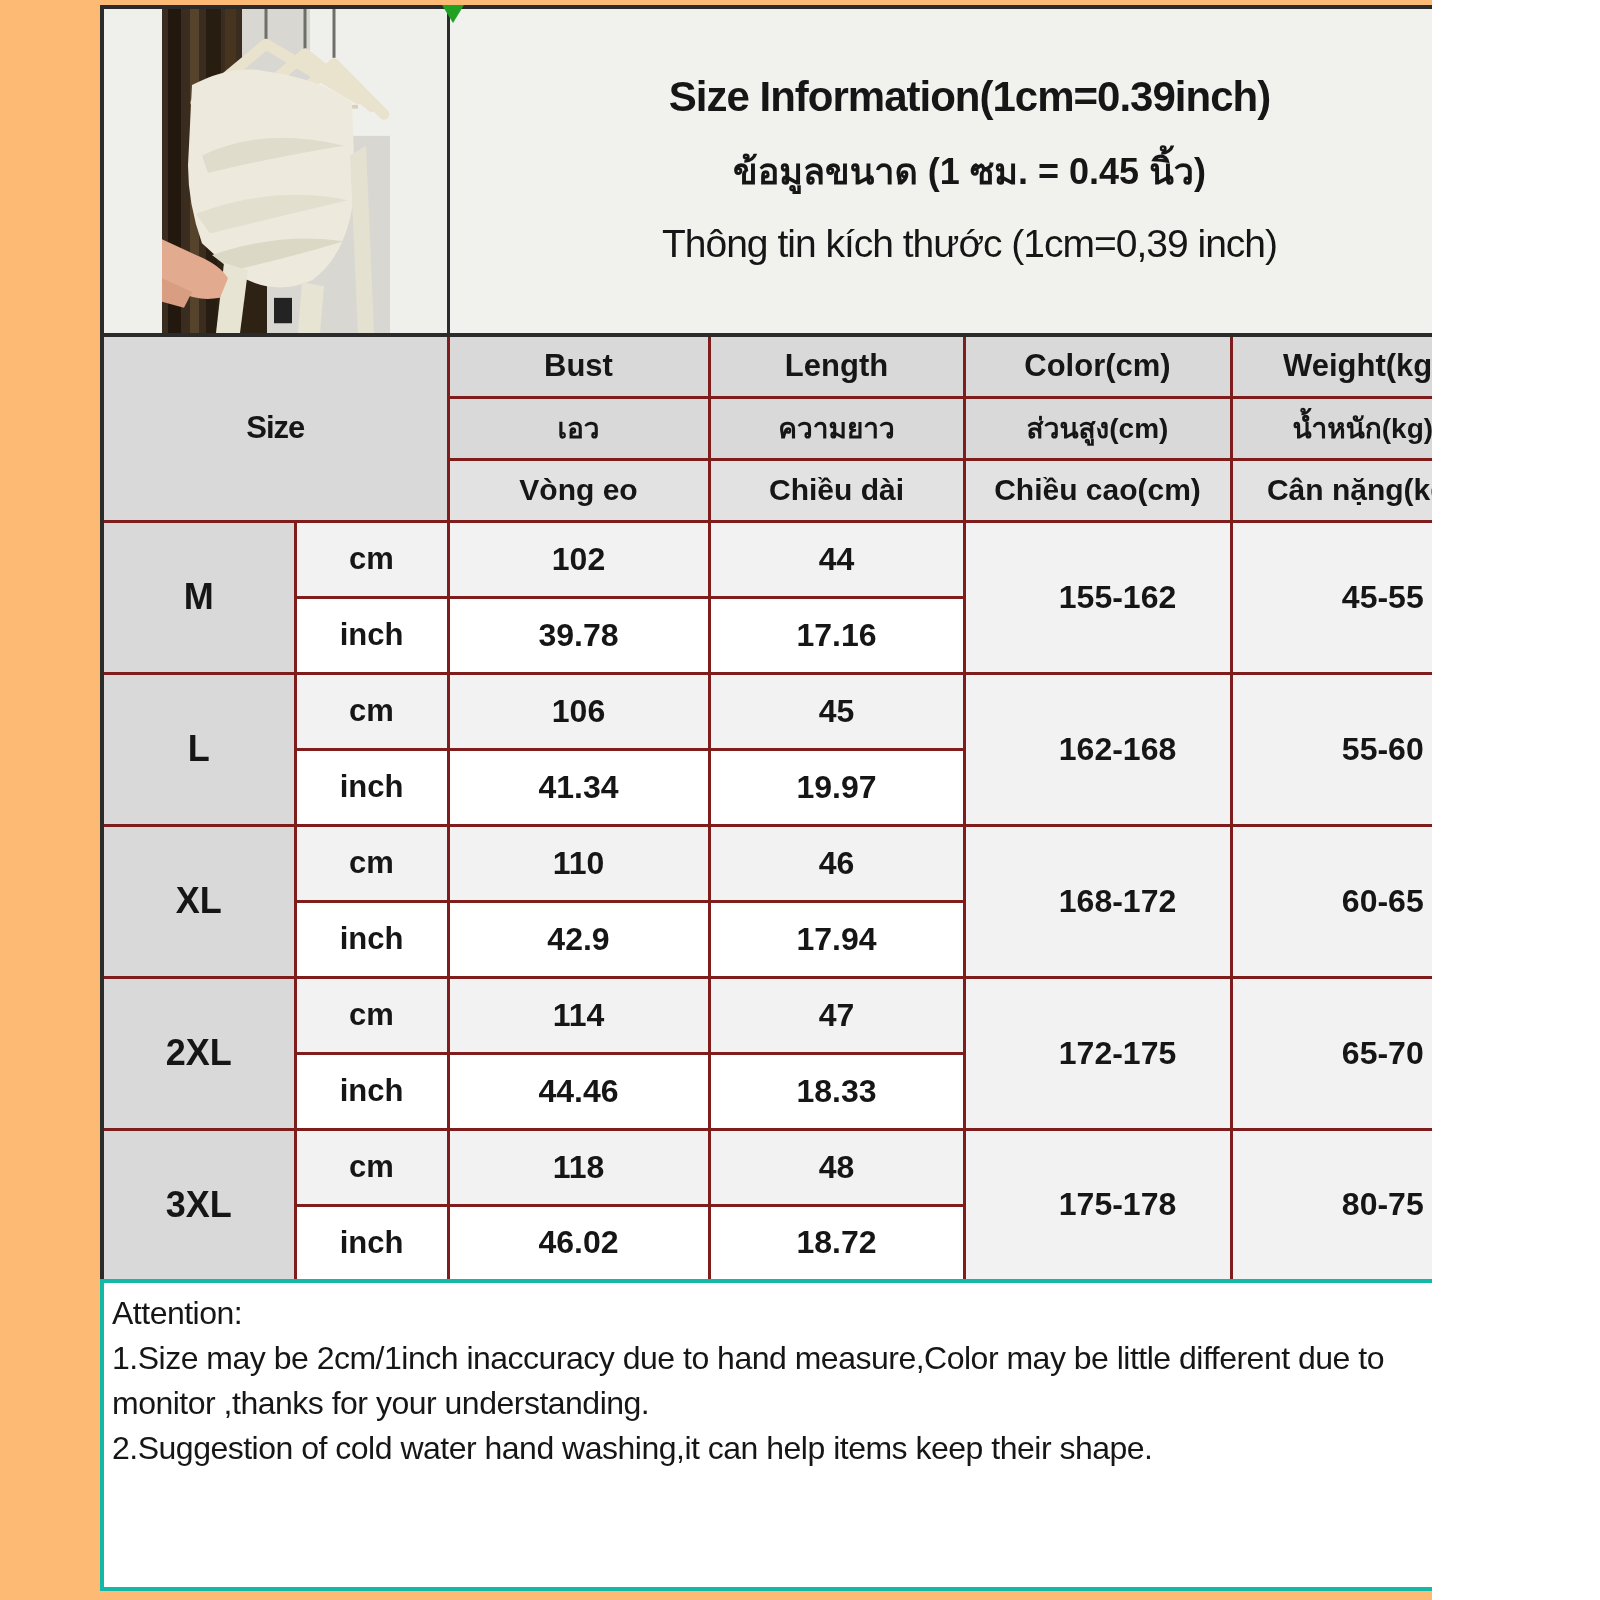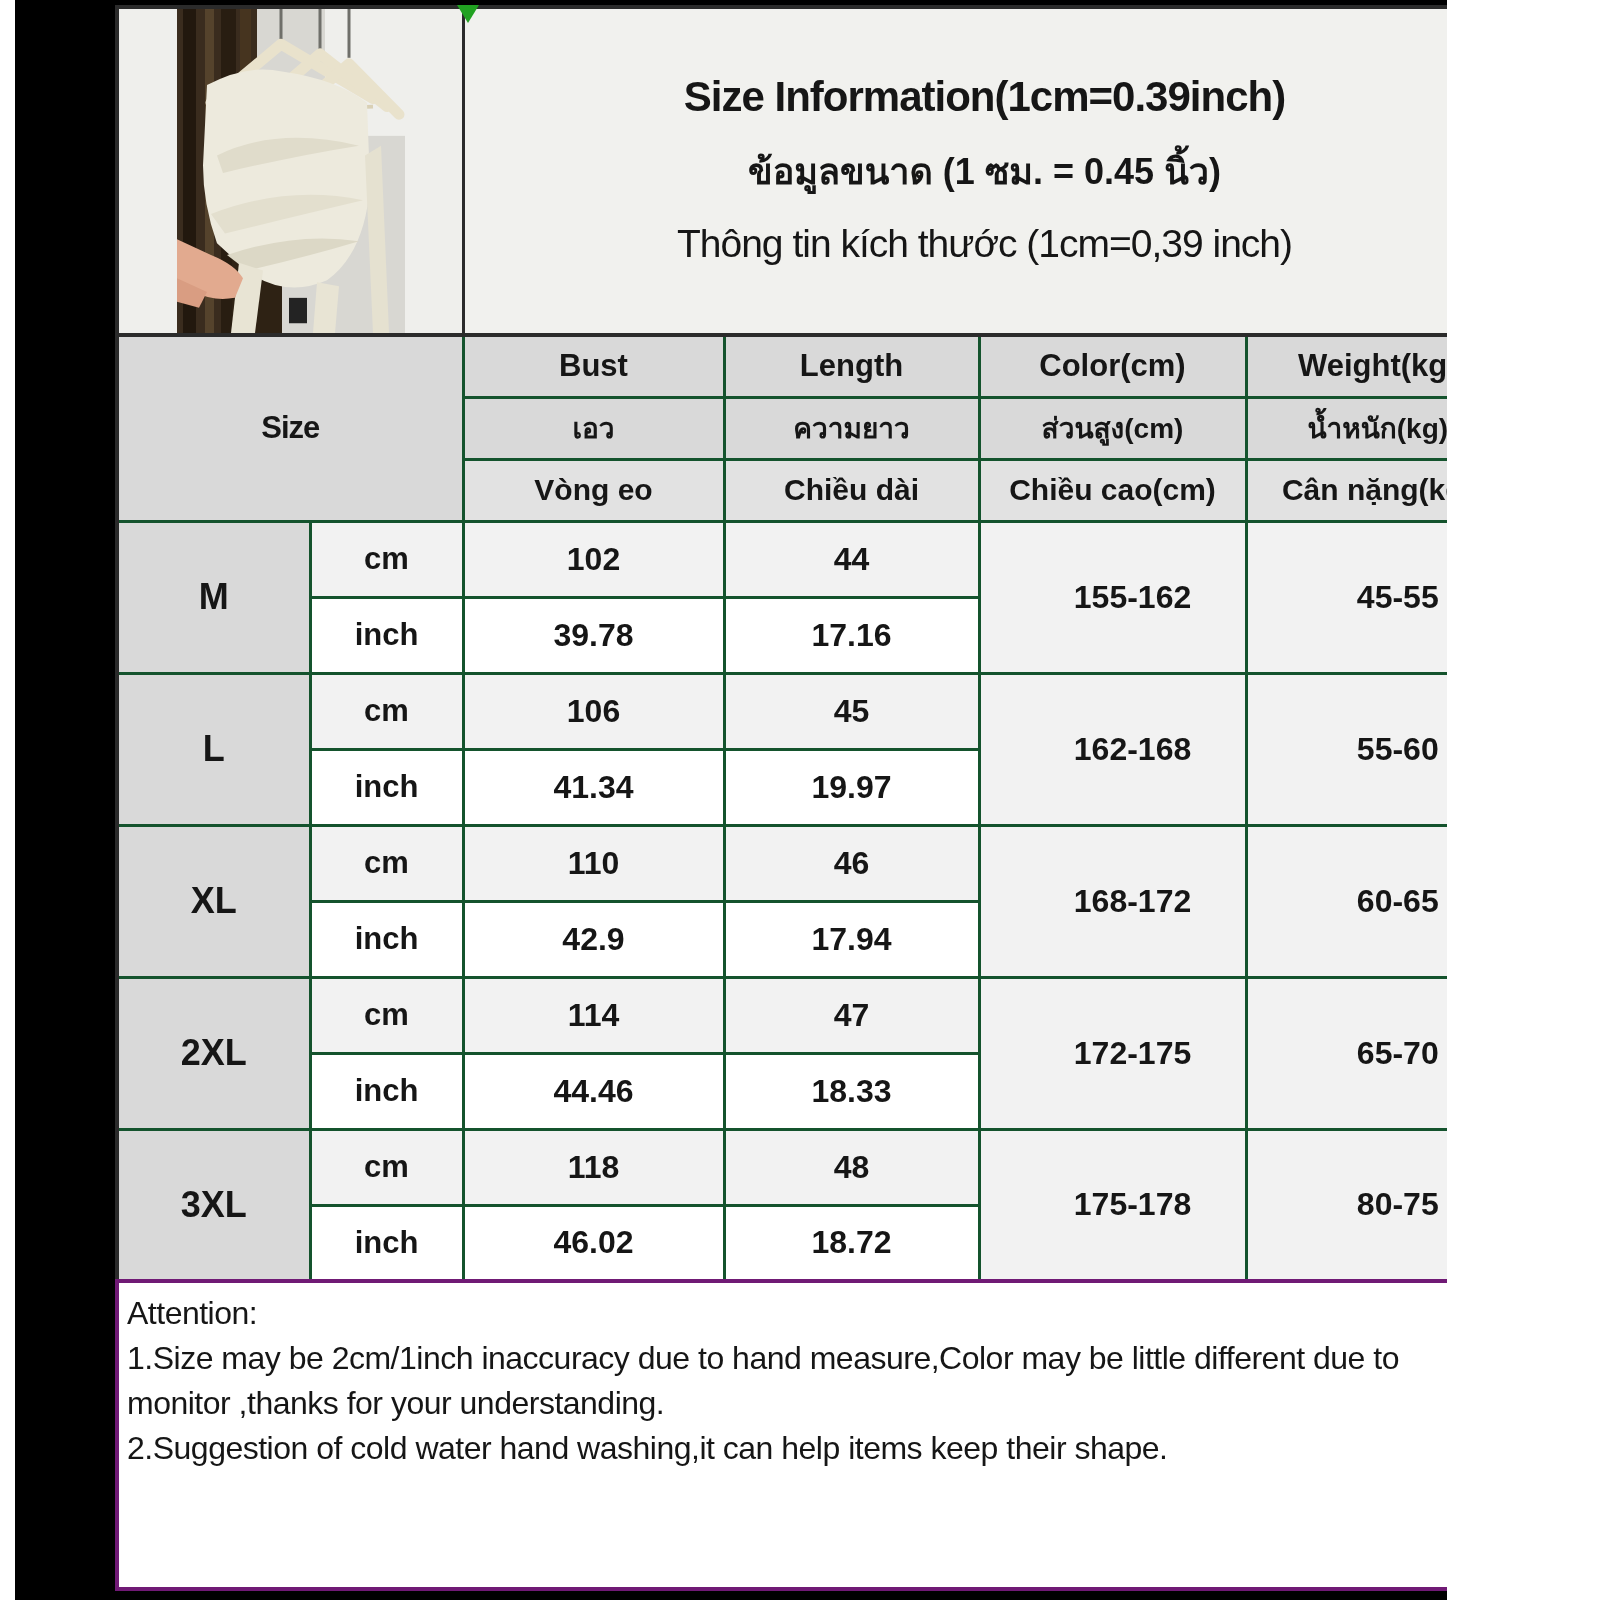--- a/index.html
+++ b/index.html
@@ -1,51 +1,51 @@
 <!DOCTYPE html>
 <html><head>
 <meta charset="utf-8">
 <style>
   * { margin:0; padding:0; box-sizing:border-box; }
   html,body { width:1600px; height:1600px; background:#ffffff; }
   body { font-family:"Liberation Sans","DejaVu Sans",sans-serif; color:#161616; }
-  .page { position:relative; width:1432px; height:1600px; background:#000000; overflow:hidden;margin-left:15px; }
+  .page { position:relative; width:1432px; height:1600px; background:#fdba74; overflow:hidden; }
   .content { position:absolute; left:100px; top:5px; width:1393px; }
 
   
   .top-section { position:relative; display:flex; height:332px; border:4px solid #2b2b2b; background:#f1f1ee; }
   .photo-cell { width:346px; border-right:3px solid #2b2b2b; background:#efefec;
                 display:flex; justify-content:center; align-items:stretch; overflow:hidden; }
   .photo { width:228px; height:100%; display:block; }
   .title-cell { flex:1; display:flex; flex-direction:column; align-items:center; justify-content:center;
                 gap:22px; padding:10px 20px 14px 20px; }
   .title-en { font-size:42px; font-weight:700; letter-spacing:-1px; }
   .title-th { font-size:36px; font-weight:700; }
   .title-vi { font-size:39px; font-weight:400; letter-spacing:-1px; }
   .green-marker { position:absolute; left:338px; top:-4px; width:22px; height:18px;
                   background:#21a121; clip-path:polygon(0 0,100% 0,50% 100%); }
 
   
   table.size-table { width:1393px; table-layout:fixed; border-collapse:collapse;
                      margin-top:-4px; background:#ffffff; border:4px solid #2b2b2b; }
-  table.size-table td { border:3px solid #14532d; text-align:center; vertical-align:middle; overflow:hidden; }
+  table.size-table td { border:3px solid #7f1d1d; text-align:center; vertical-align:middle; overflow:hidden; }
   tr.hdr td { height:62px; background:#d9d9d9; font-weight:700; }
   tr.hdr-en td { font-size:31px; }
   tr.hdr-th td { font-size:28px; }
   tr.hdr-vi td { font-size:30px; background:#e2e2e2; }
   td.size-cell { background:#d9d9d9 !important; font-size:60px; font-weight:700; letter-spacing:-1px; }
   tr.row-cm td { height:76px; background:#f2f2f2; }
   tr.row-inch td { height:76px; background:#ffffff; }
   td.letter { background:#d9d9d9 !important; font-size:36px; font-weight:700; }
   td.unit { font-weight:700; font-size:31px; }
   td.val { font-size:32px; font-weight:700; }
   td.span-cell { background:#f2f2f2 !important; font-size:32px; font-weight:700;padding-left:40px; }
 
   
-  .attention-box { margin-top:-4px; border:4px solid #701a75; background:#ffffff;
+  .attention-box { margin-top:-4px; border:4px solid #14b8a6; background:#ffffff;
                    height:312px; padding:8px 12px 0 8px; }
   .attention-box div { font-size:32px; line-height:45px; letter-spacing:-0.5px; }
 </style>
 </head>
 <body>
 
 <div class="page">
   <div class="content">
 
     <div class="top-section">

